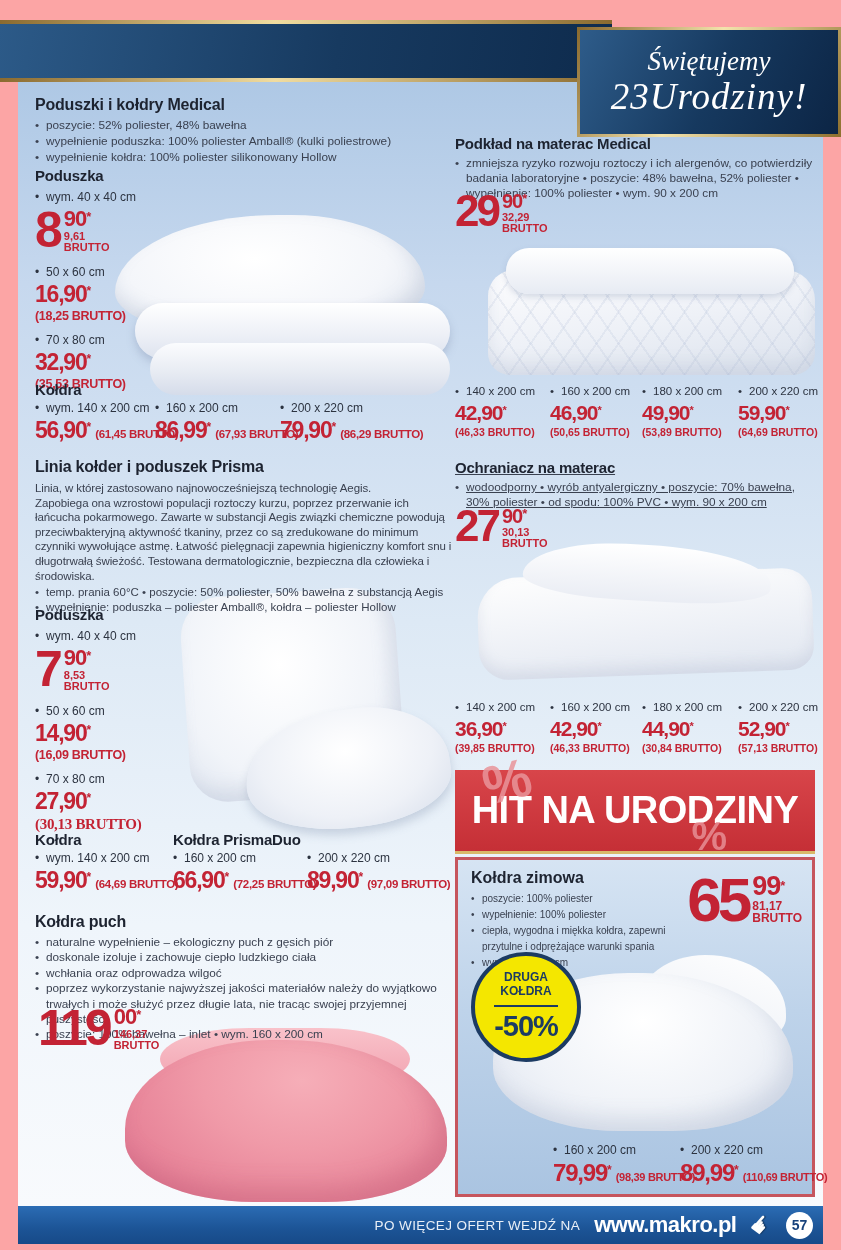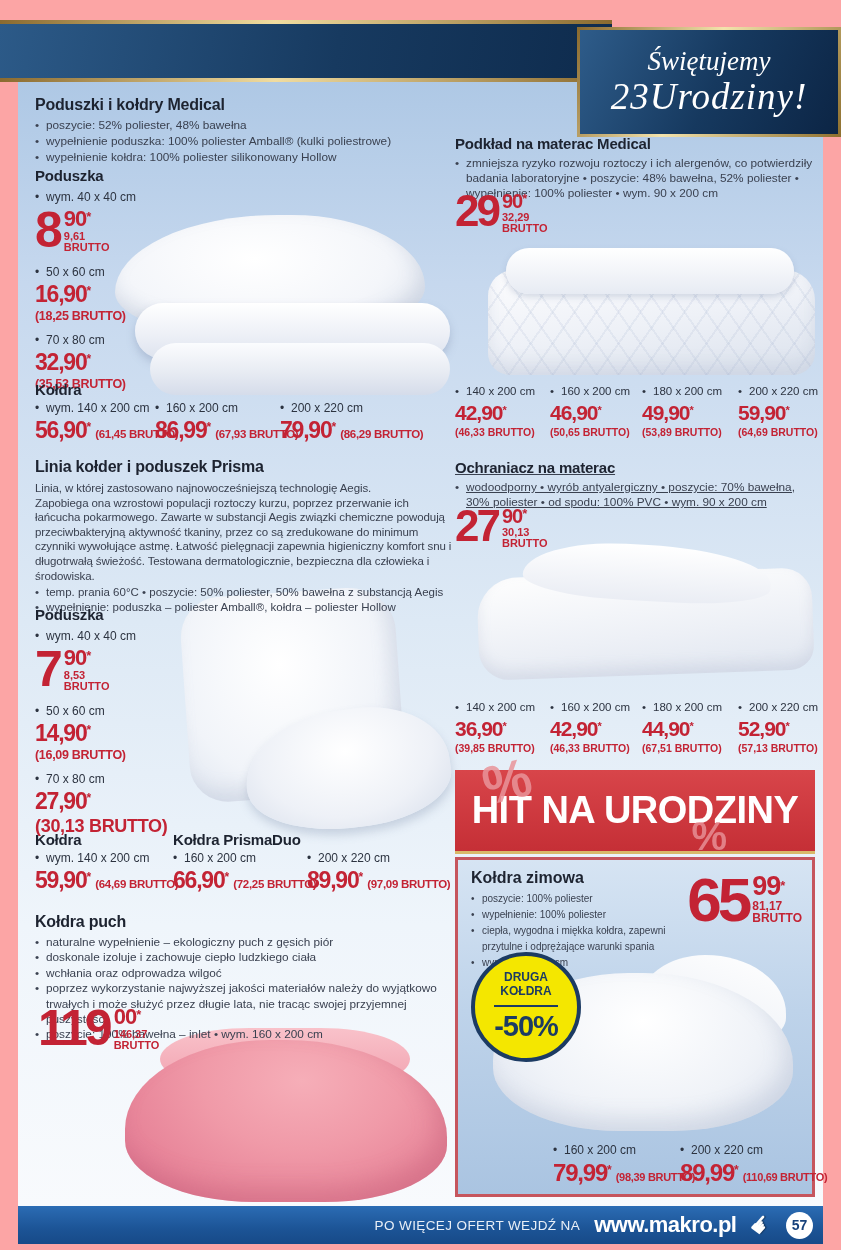--- a/index.html
+++ b/index.html
@@ -249,21 +249,21 @@
       </span>
     </div>
     <div class="size-line" style="margin-top:12px;">50 x 60 cm</div>
     <div class="pline pstack" style="display:block;">
       <span class="pmid"><span>14,90</span><span class="st">*</span></span>
       <span class="pb" style="font-size:12.5px;">(16,09 BRUTTO)</span>
     </div>
     <div class="size-line" style="margin-top:10px;">70 x 80 cm</div>
     <div class="pline pstack" style="display:block;">
       <span class="pmid"><span>27,90</span><span class="st">*</span></span>
-      <span class="pb" style="font-size:18px;">(30,13 BRUTTO)</span>
+      <span class="pb" style="font-size:15px;font-family:Liberation Serif, serif;">(30,13 BRUTTO)</span>
     </div>
   </div>
 
   <div class="krow" style="left:35px;top:831px;width:415px;height:72px;">
     <div class="kcol" style="left:0;width:135px;">
       <div class="kt">Kołdra</div>
       <div class="size-line">wym. 140 x 200 cm</div>
       <div class="pline">
         <span class="pmid"><span>59,90</span><span class="st">*</span></span>
         <span class="pb">(64,69 BRUTTO)</span>
@@ -387,21 +387,21 @@
       <span class="sbrutto">(39,85 BRUTTO)</span>
     </div>
     <div class="scol" style="left:95px;">
       <div class="size-line">160 x 200 cm</div>
       <div class="sprice"><span>42,90</span><span class="st">*</span></div>
       <span class="sbrutto">(46,33 BRUTTO)</span>
     </div>
     <div class="scol" style="left:187px;">
       <div class="size-line">180 x 200 cm</div>
       <div class="sprice"><span>44,90</span><span class="st">*</span></div>
-      <span class="sbrutto">(67,51 BRUTTO)</span>
+      <span class="sbrutto">(30,84 BRUTTO)</span>
     </div>
     <div class="scol" style="left:283px;">
       <div class="size-line">200 x 220 cm</div>
       <div class="sprice"><span>52,90</span><span class="st">*</span></div>
       <span class="sbrutto">(57,13 BRUTTO)</span>
     </div>
   </div>
 
   <div class="hit">
     <span class="pct pct1">%</span>

